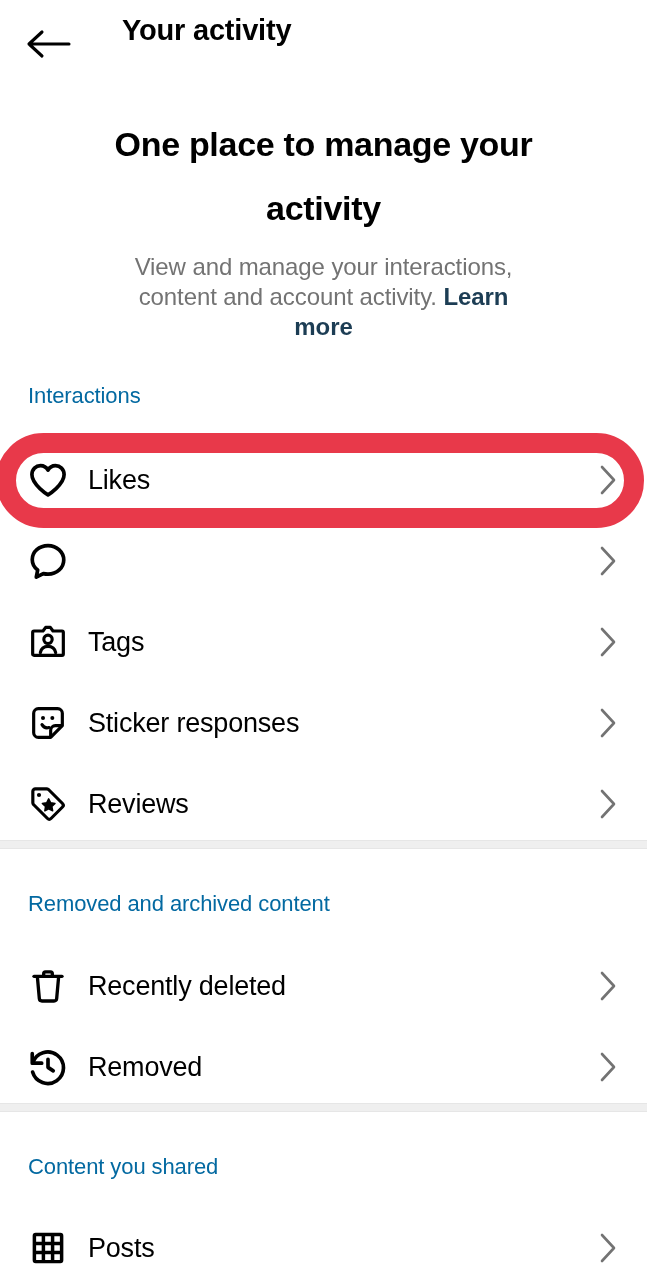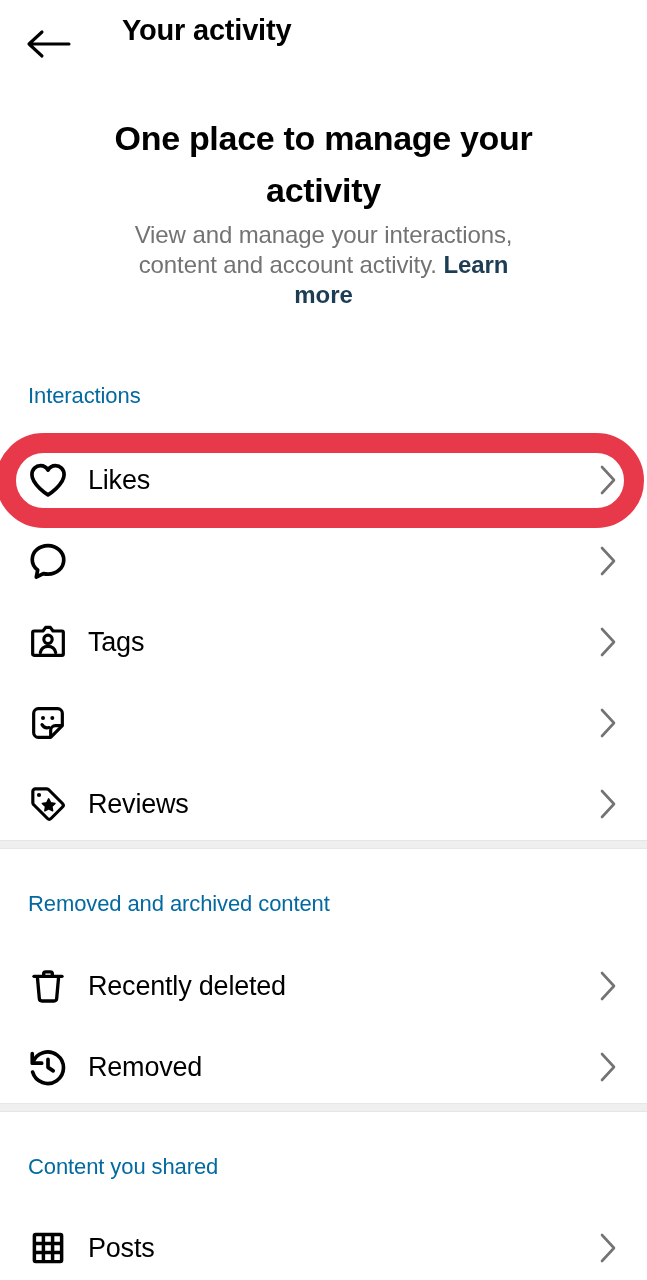--- a/index.html
+++ b/index.html
@@ -58,26 +58,26 @@
     position: absolute;
     top: 112px;
     left: 0;
     width: 647px;
     text-align: center;
   }
   .hero-title {
     font-size: 34px;
     font-weight: bold;
     color: #000000;
-    line-height: 52px;
+    line-height: 64px;
     letter-spacing: -0.3px;
     padding: 0 60px;
   }
   .hero-sub {
-    margin-top: 4px;
+    margin-top: 12px;
     font-size: 24px;
     line-height: 30px;
     color: #737373;
     padding: 0 108px;
     letter-spacing: -0.1px;
   }
   .hero-link {
     color: #1c3d54;
     font-weight: bold;
     cursor: pointer;
@@ -223,20 +223,21 @@
   <div class="row" style="top:692px">
     <span class="row-icon">
       <svg width="40" height="40" viewBox="0 0 24 24">
         <path d="M6.2 3.4 H17.8 C19.3 3.4 20.6 4.7 20.6 6.2 V13.6 L13.6 20.6 H6.2 C4.7 20.6 3.4 19.3 3.4 17.8 V6.2 C3.4 4.7 4.7 3.4 6.2 3.4 Z" fill="none" stroke="#000" stroke-width="1.9" stroke-linejoin="round"></path>
         <path d="M20.6 13.6 H16.4 C14.9 13.6 13.6 14.9 13.6 16.4 V20.6" fill="none" stroke="#000" stroke-width="1.9" stroke-linejoin="round"></path>
         <circle cx="9" cy="9" r="1.2" fill="#000"></circle>
         <circle cx="14.6" cy="9" r="1.2" fill="#000"></circle>
         <path d="M8.4 13 C9.3 14.5 11 15.2 12.6 14.7" fill="none" stroke="#000" stroke-width="1.9" stroke-linecap="round"></path>
       </svg>
     </span>
+    <span class="row-label">Sticker responses</span>
     <span class="row-chevron">
       <svg width="20" height="32" viewBox="0 0 20 32">
         <path d="M4 3 L16 16 L4 29" fill="none" stroke="#737373" stroke-width="2.6" stroke-linecap="round" stroke-linejoin="round"></path>
       </svg>
     </span>
   </div>
 
   <div class="row" style="top:773px">
     <span class="row-icon">
       <svg width="40" height="40" viewBox="0 0 24 24">

